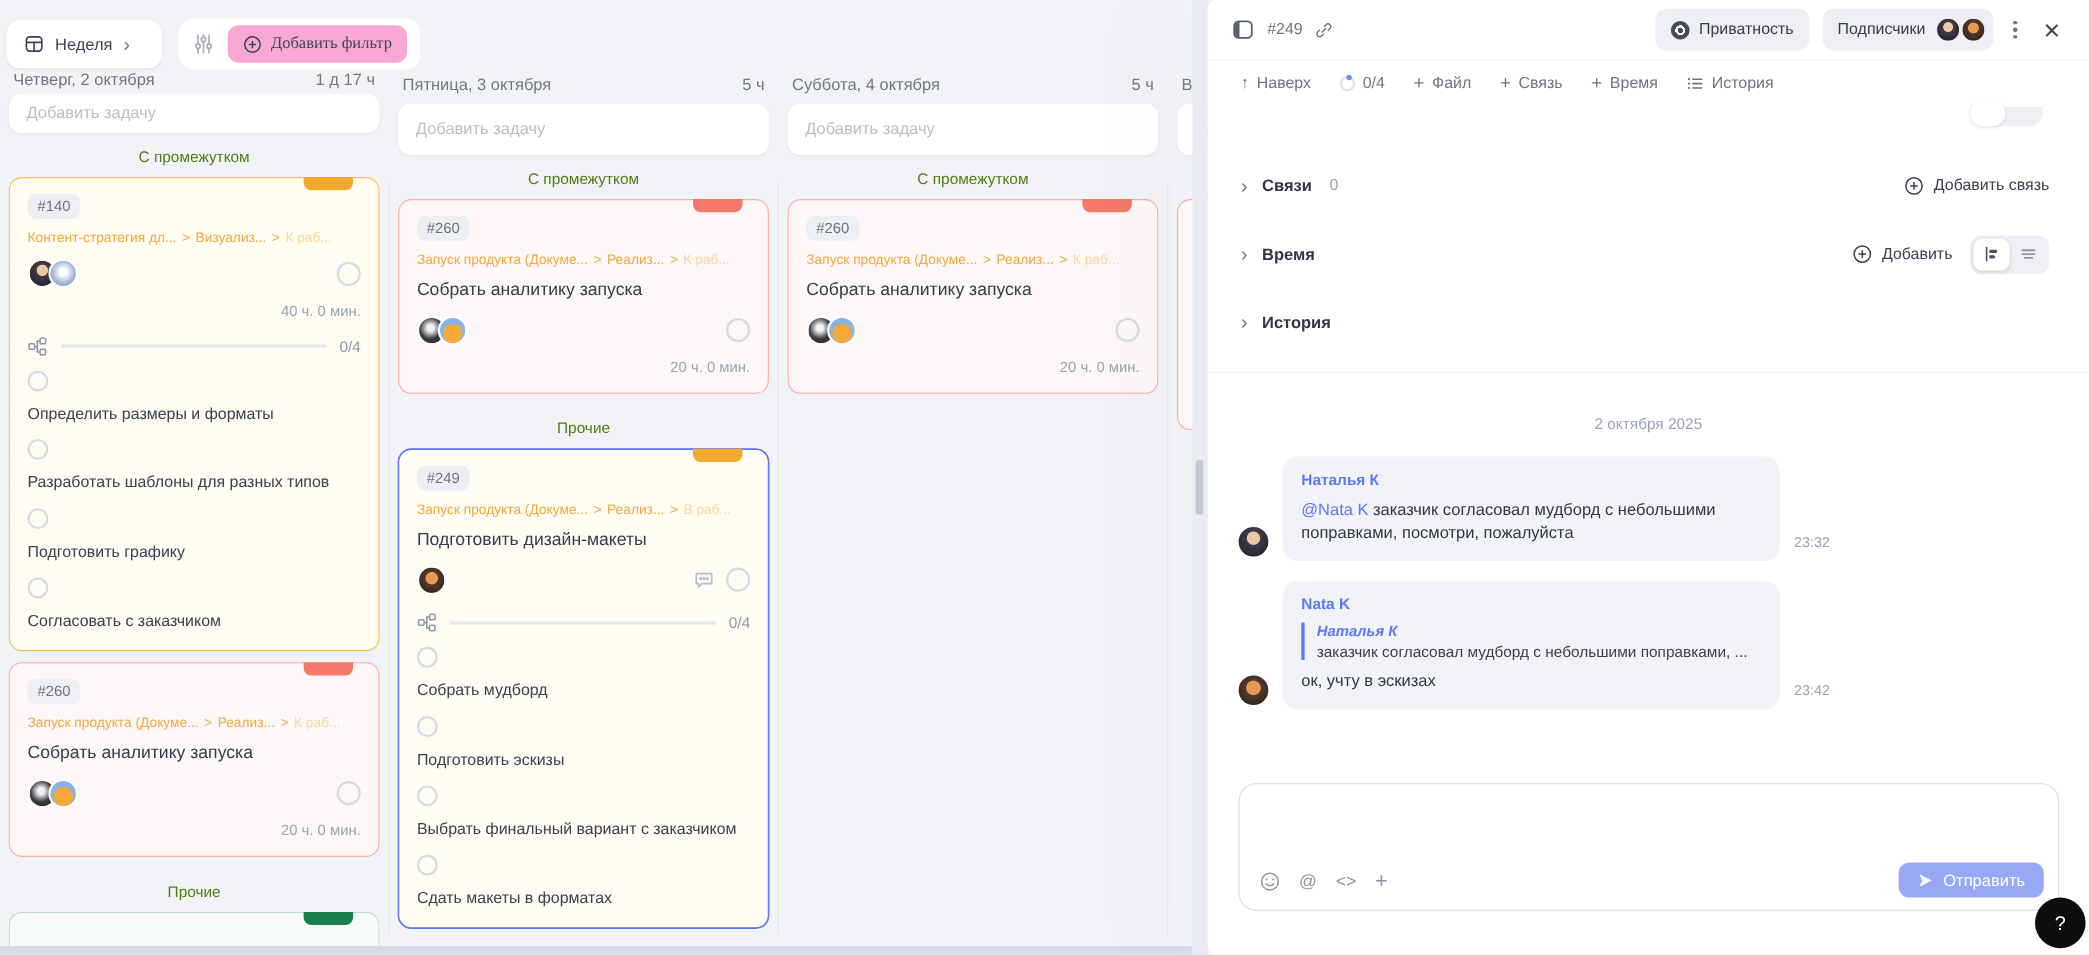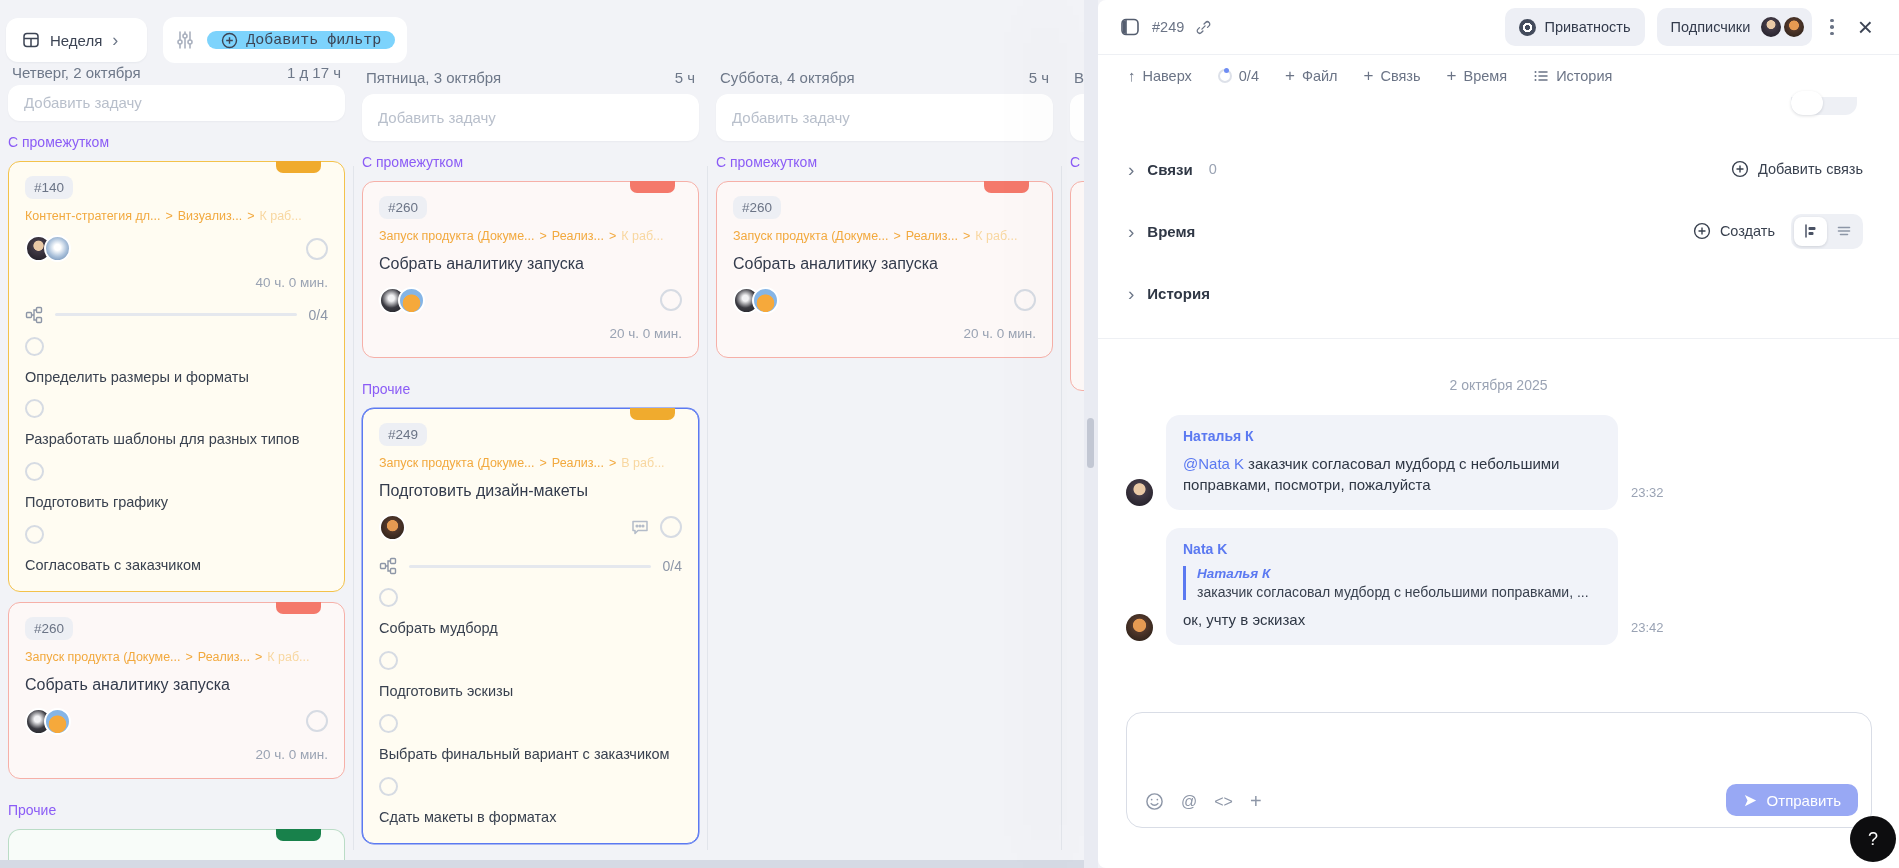--- a/index.html
+++ b/index.html
@@ -5,29 +5,29 @@
   * { margin:0; padding:0; box-sizing:border-box; }
   html,body { width:1899px; height:868px; overflow:hidden; }
   body { font-family:"Liberation Sans", sans-serif; background:#f2f3f7; position:relative; color:#333b4c; }
 
   
   .board { position:absolute; inset:0; background:#f2f3f7; }
   .toolbar { position:absolute; top:0; left:0; right:0; height:60px; display:flex; align-items:center; gap:16px; padding:20px 8px 0 6px; }
   .btn-week { display:flex; align-items:center; gap:10px; background:#fff; border:none; border-radius:12px; height:44px; padding:0 16px; font-size:15px; color:#3c4454; box-shadow:0 1px 2px rgba(20,30,50,.05); cursor:pointer; font-family:inherit; }
   .btn-week .chev { color:#6e7889; font-size:18px; }
   .filter-wrap { display:flex; align-items:center; gap:12px; background:#fff; border-radius:12px; height:46px; padding:0 12px; }
-  .chip-filter { display:flex; align-items:center; gap:8px; background:#7dd3fc; border:none; border-radius:10px; height:18px; padding:0 14px; font-size:15px; color:#3c4454; font-family:Liberation Mono, monospace; cursor:pointer; }
+  .chip-filter { display:flex; align-items:center; gap:8px; background:#f9a8d4; border:none; border-radius:10px; height:34px; padding:0 14px; font-size:15px; color:#3c4454; font-family:Liberation Serif, serif; cursor:pointer; }
 
   .columns { position:absolute; top:60px; left:0; right:0; bottom:8px; display:flex; padding-left:8px; overflow:hidden; }
   .col { width:337px; flex:none; display:flex; flex-direction:column; }
   .col-sep { width:1px; background:#e2e5eb; margin:106px 8px 10px 8px; flex:none; }
   .col-head { display:flex; justify-content:space-between; align-items:center; height:34px; padding:0 4px; color:#6e7889; font-size:15px; }
   .add-task { width:100%; height:47px; border:none; border-radius:12px; background:#fff; padding:0 16px; font-size:15px; color:#3c4454; font-family:inherit; box-shadow:0 1px 2px rgba(20,30,50,.04); outline:none; }
   .add-task::placeholder { color:#b8bfcb; }
-  .section-label { text-align:left; color:#8b5cf6; font-size:14px; margin:13px 0 11px; }
+  .section-label { text-align:center; color:#4d7c0f; font-size:14px; margin:13px 0 11px; }
 
   .card { position:relative; border:1px solid; border-radius:12px; padding:14px 16px 16px; background:#fff; margin-bottom:10px; }
   .card.yellow { border-color:#f3c24b; background:#fffcf2; }
   .card.red    { border-color:#f6b0a8; background:#fdf8f7; }
   .card.selected { border-color:#5b79f1; background:#fffcf2; box-shadow:0 0 0 .5px #5b79f1; }
   .card.green-sliver { border-color:#badcc6; background:#f8fcf9; height:22px; border-bottom:none; border-radius:12px 12px 0 0; margin-bottom:0; }
   .card-tab { position:absolute; top:-1px; right:23px; width:45px; height:12px; border-radius:0 0 7px 7px; }
   .tab-amber { background:#f0ab2e; } .tab-salmon { background:#f4796b; } .tab-green { background:#18814b; }
   .badge { display:inline-block; background:#edeff4; color:#6b7486; border-radius:8px; padding:4px 9px; font-size:13.5px; }
   .crumbs { margin-top:10px; font-size:12.5px; color:#f2a93e; white-space:nowrap; overflow:hidden; }
@@ -458,21 +458,21 @@
     <div class="p-row">
       <span class="chev">›</span>
       <span class="row-label">Время</span>
       <button class="row-action">
         <span>
           <svg width="18" height="18" viewBox="0 0 17 17" fill="none" stroke="#39414f" stroke-width="1.3">
               <circle cx="8.5" cy="8.5" r="7"></circle>
               <path d="M8.5 5.2v6.6M5.2 8.5h6.6"></path>
             </svg>
         </span>
-        <span>Создать</span>
+        <span>Добавить</span>
       </button>
       <span class="seg">
         <button class="seg-btn active">
           <svg width="16" height="16" viewBox="0 0 16 16" fill="none" stroke="#4a5264" stroke-width="1.5" stroke-linecap="round">
               <path d="M3 2v12"></path>
               <rect x="5.5" y="4" width="7" height="3" rx="1" fill="#4a5264" stroke="none"></rect>
               <rect x="5.5" y="9" width="5" height="3" rx="1" fill="#4a5264" stroke="none"></rect>
             </svg>
         </button>
         <button class="seg-btn">

